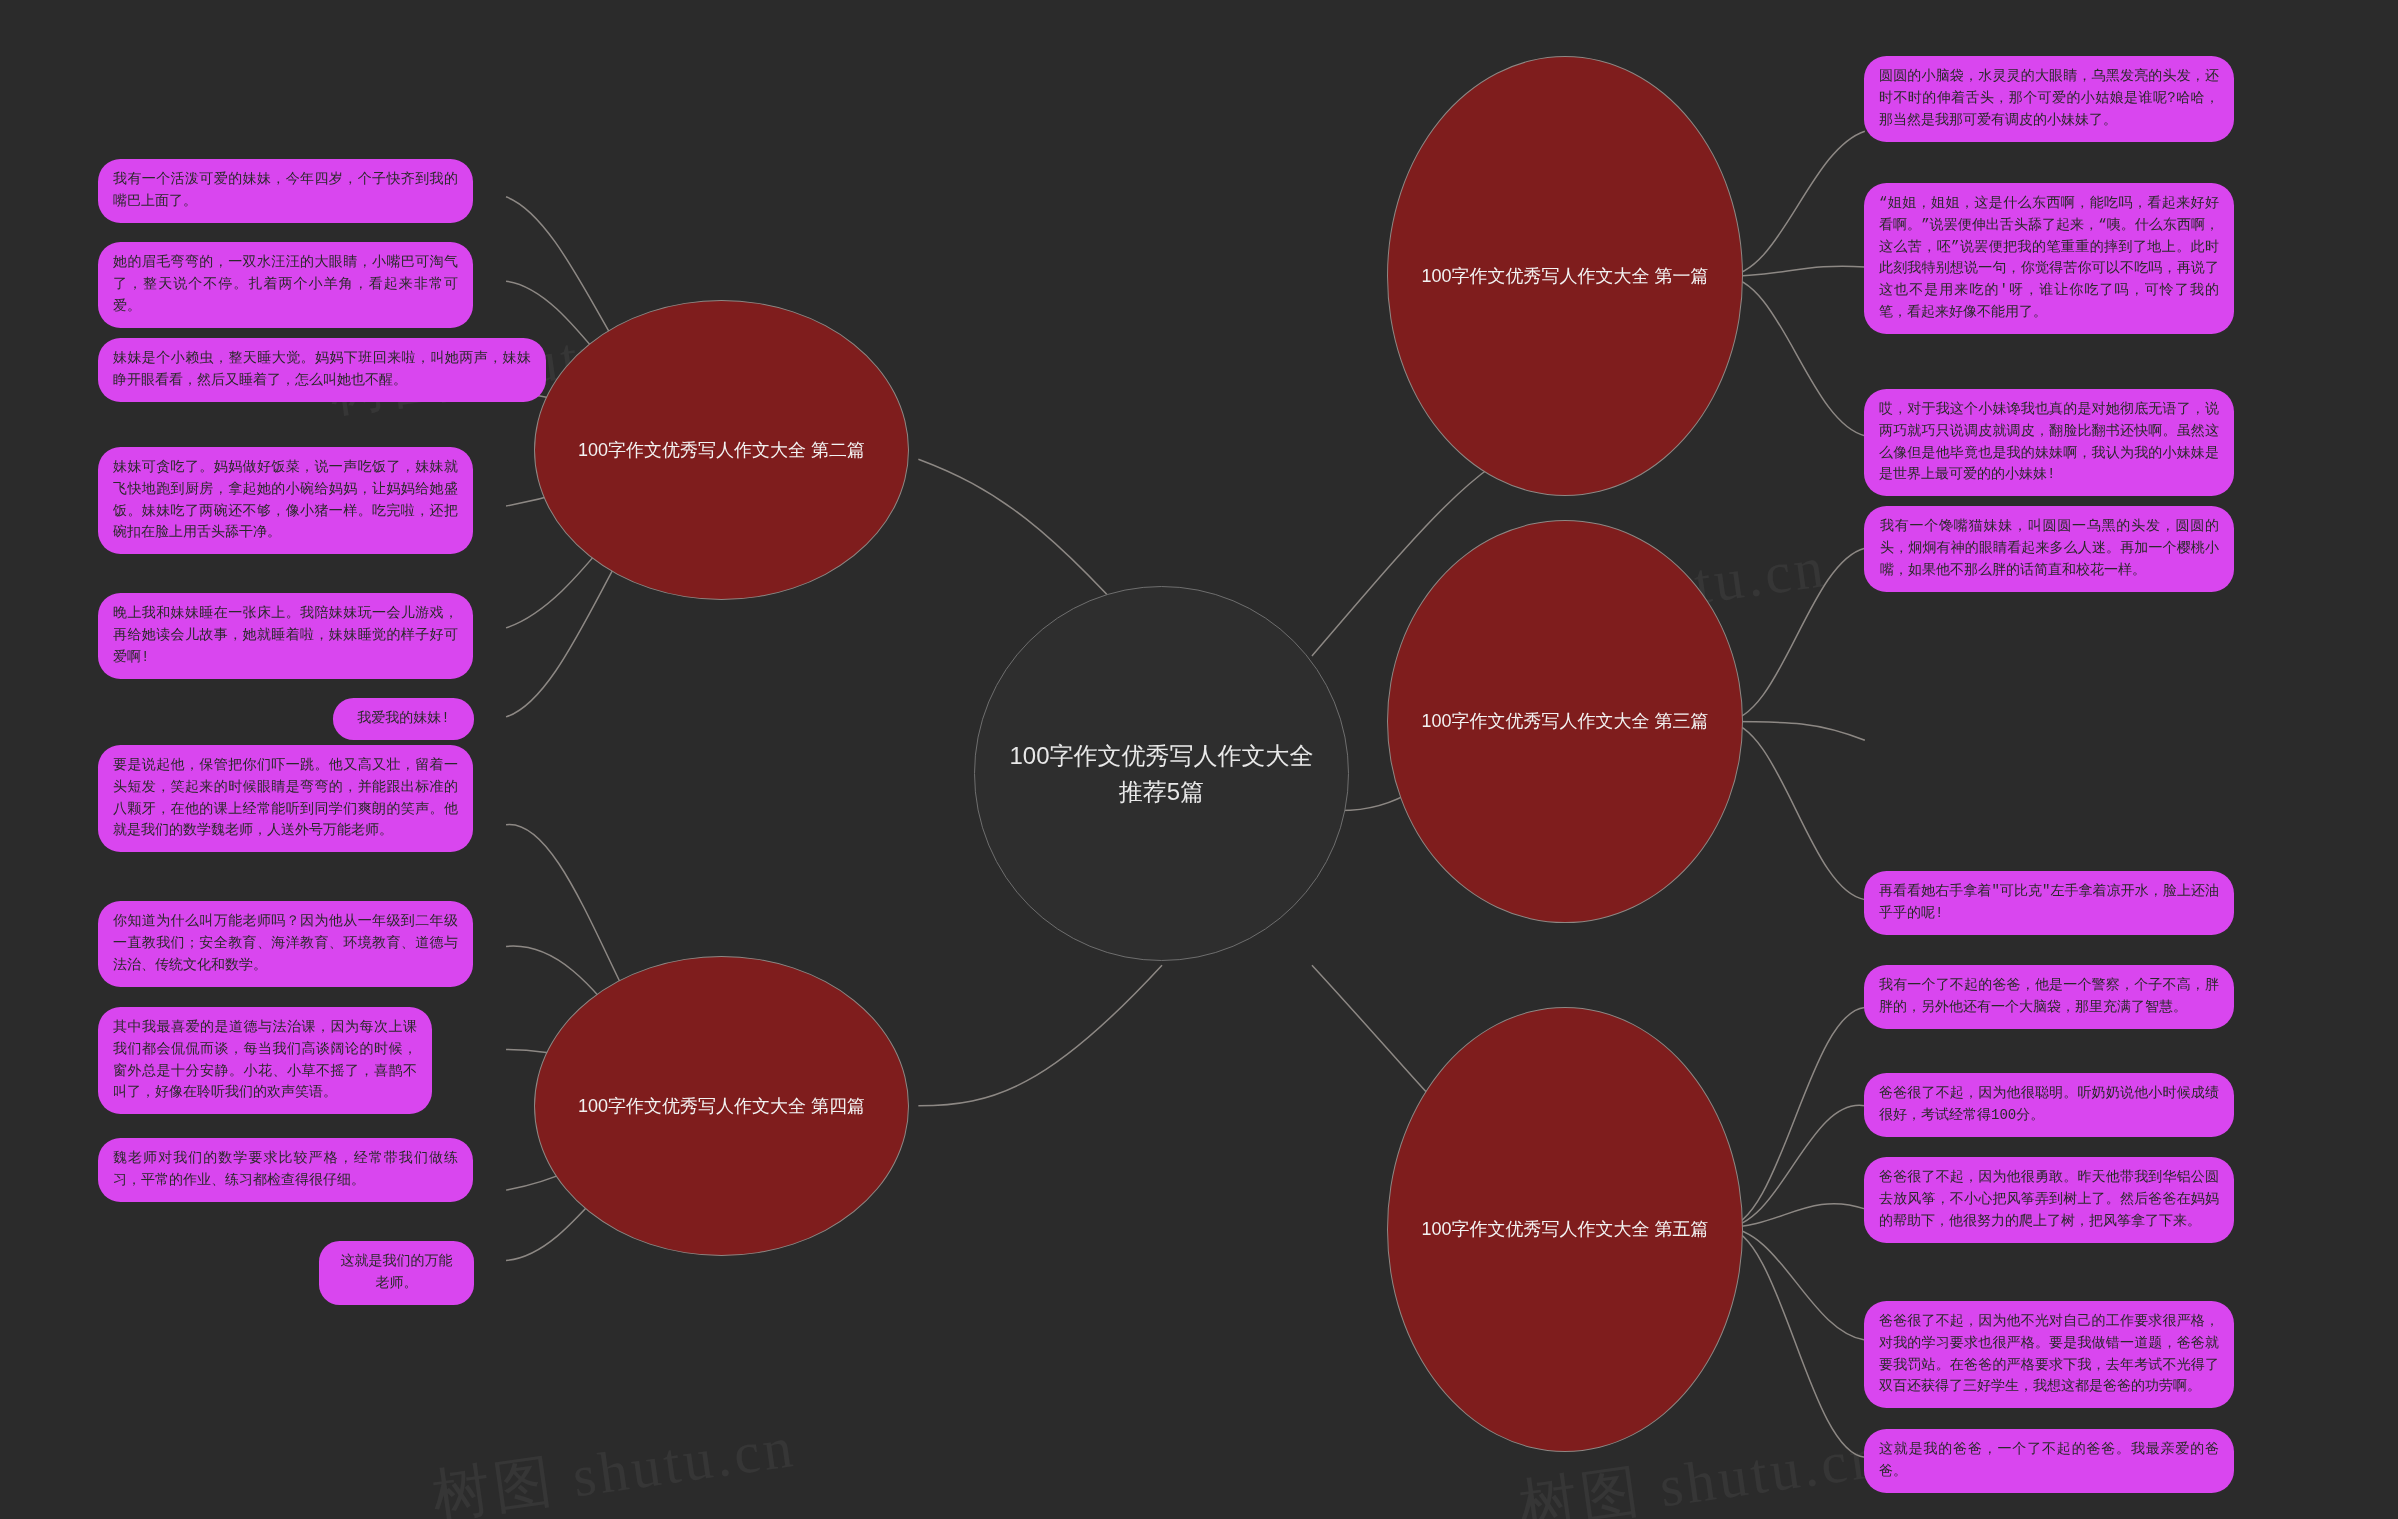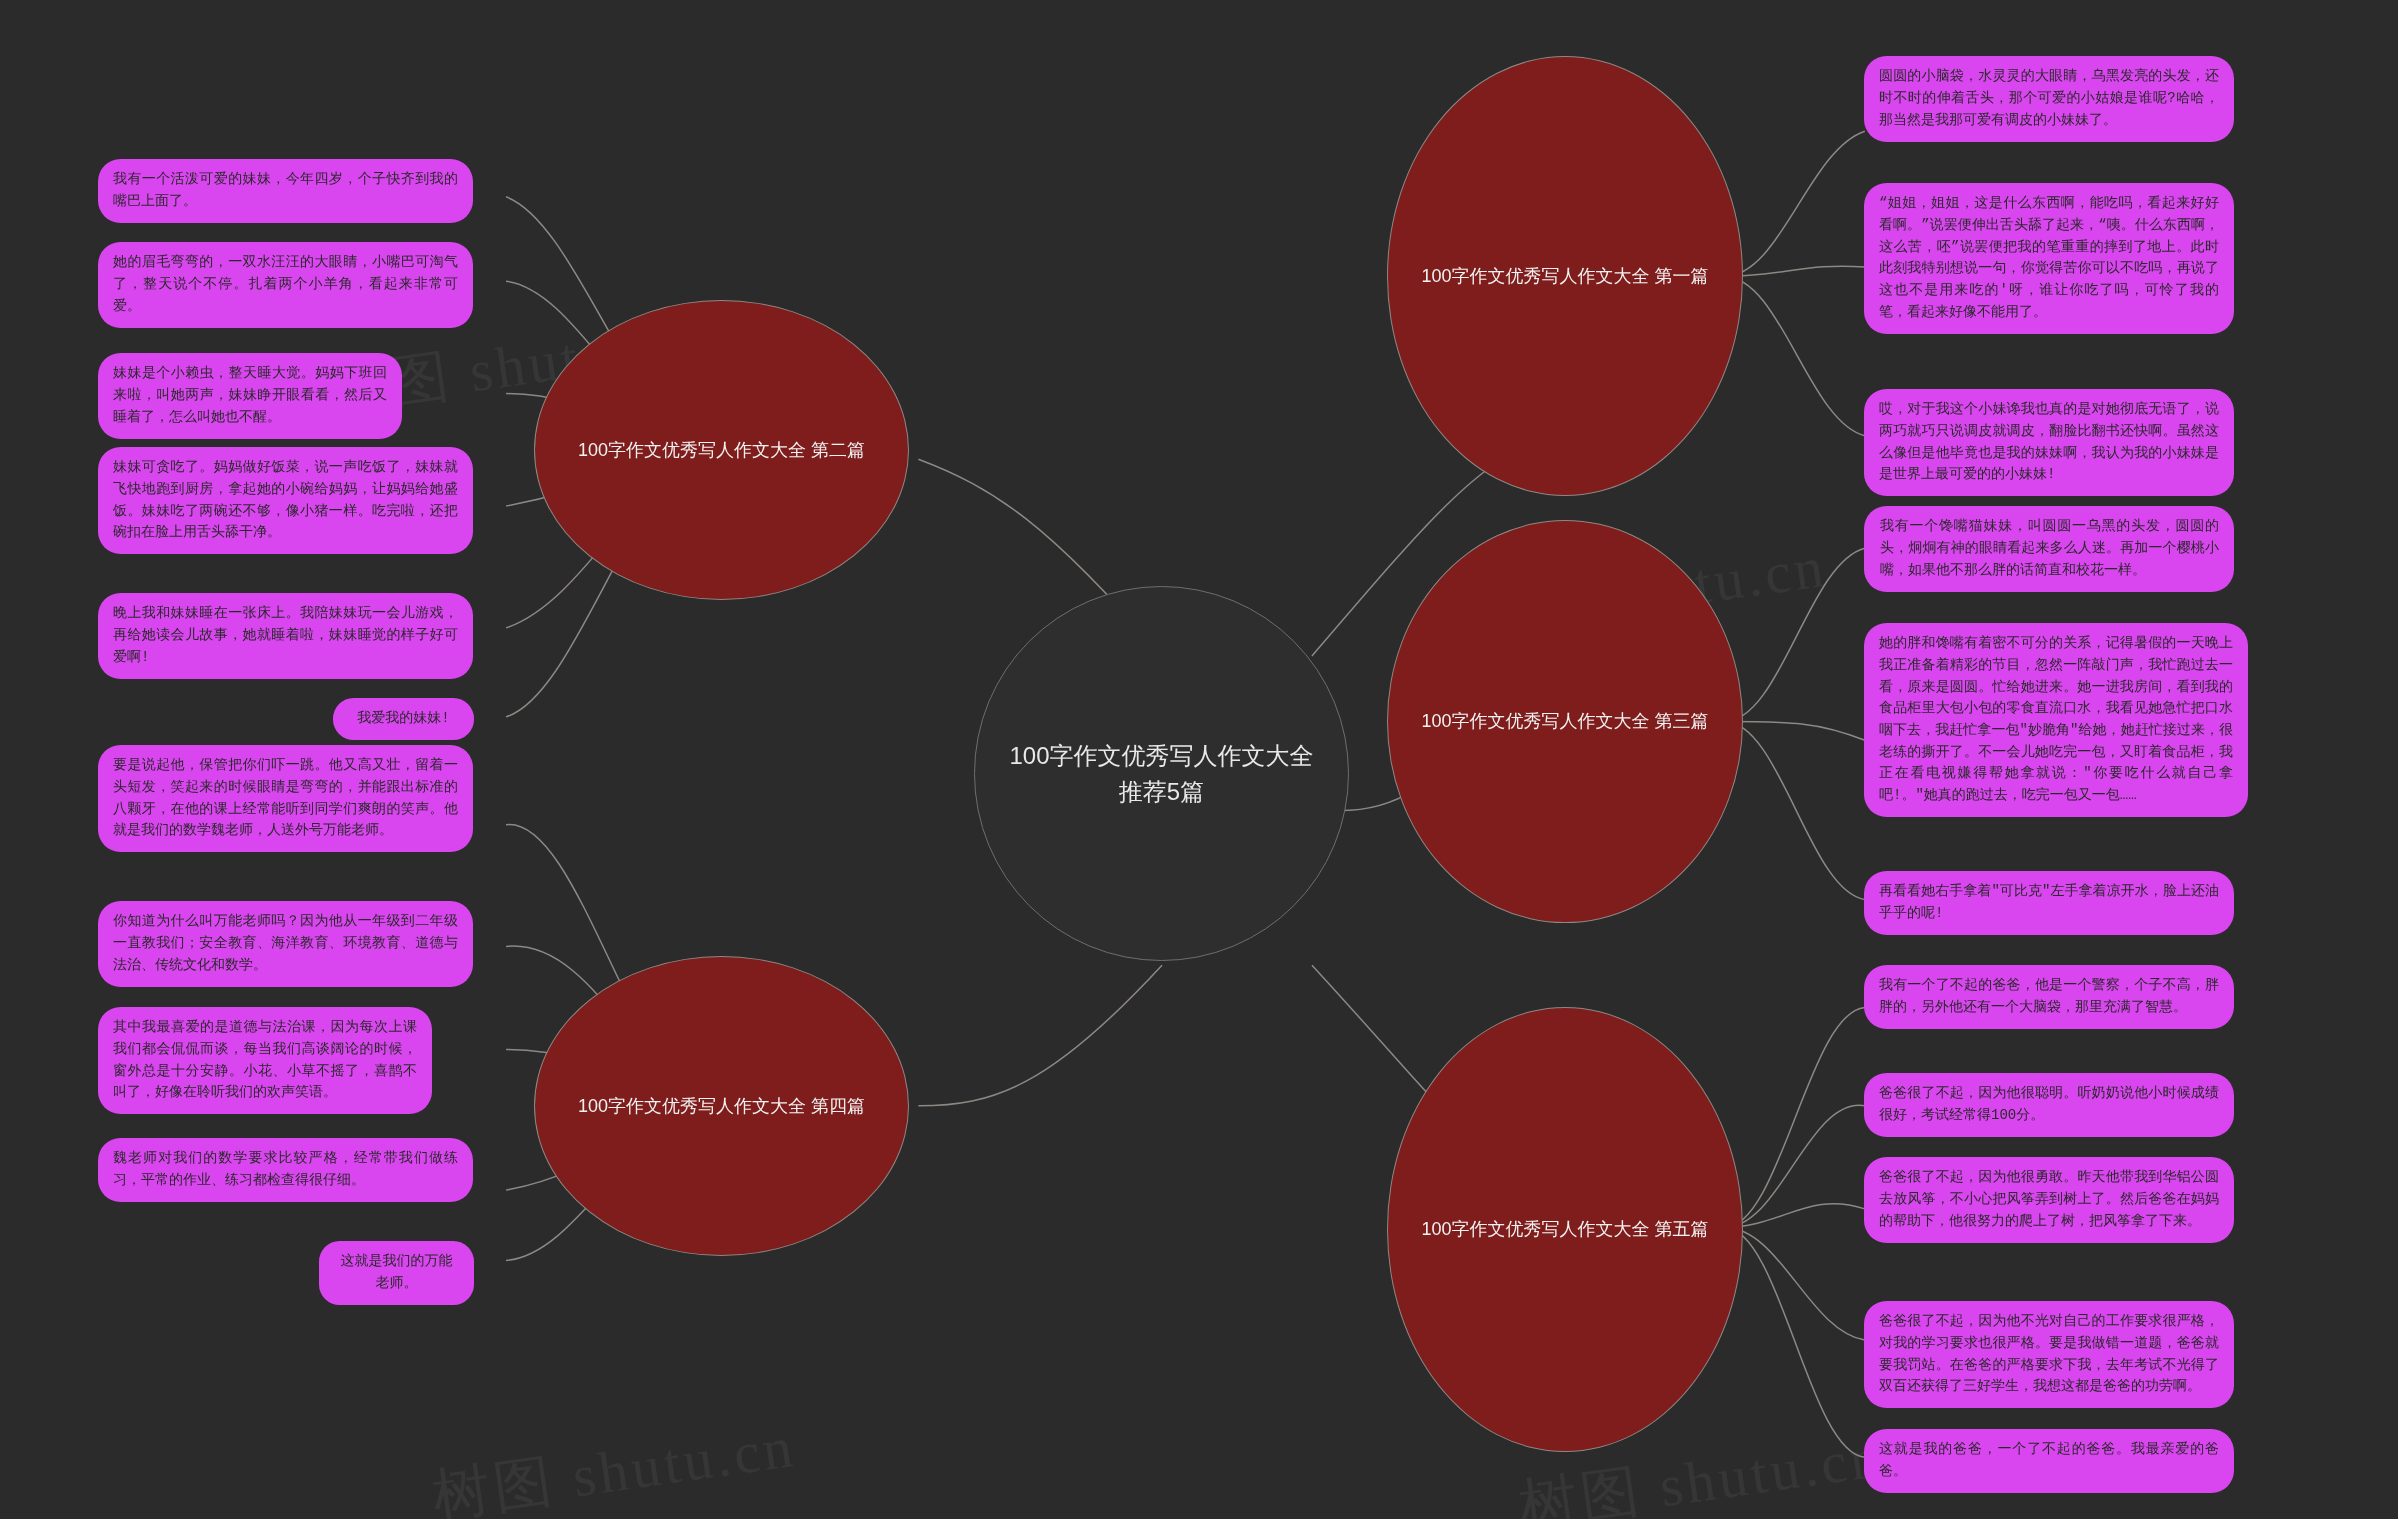--- a/index.html
+++ b/index.html
@@ -147,37 +147,36 @@
   <div class="node-branch" style="left:1387px; top:520px; width:356px; height:403px;">
     <span>100字作文优秀写人作文大全 第三篇</span>
   </div>
 
   <div class="node-branch" style="left:1387px; top:1007px; width:356px; height:445px;">
     <span>100字作文优秀写人作文大全 第五篇</span>
   </div>
 
   <div class="leaf" style="left:98px; top:159px; width:375px;">我有一个活泼可爱的妹妹，今年四岁，个子快齐到我的嘴巴上面了。</div>
   <div class="leaf" style="left:98px; top:242px; width:375px;">她的眉毛弯弯的，一双水汪汪的大眼睛，小嘴巴可淘气了，整天说个不停。扎着两个小羊角，看起来非常可爱。</div>
-  <div class="leaf" style="left:98px; top:353px; width:304px;">妹妹是个小赖虫，整天睡大觉。妈妈下班回来啦，叫她两声，妹妹睁开眼看看，然后又睡着了，怎么叫她也不醒。</div>
+  <div class="leaf" style="left:98px; top:338px; width:448px;">妹妹是个小赖虫，整天睡大觉。妈妈下班回来啦，叫她两声，妹妹睁开眼看看，然后又睡着了，怎么叫她也不醒。</div>
   <div class="leaf" style="left:98px; top:447px; width:375px;">妹妹可贪吃了。妈妈做好饭菜，说一声吃饭了，妹妹就飞快地跑到厨房，拿起她的小碗给妈妈，让妈妈给她盛饭。妹妹吃了两碗还不够，像小猪一样。吃完啦，还把碗扣在脸上用舌头舔干净。</div>
   <div class="leaf" style="left:98px; top:593px; width:375px;">晚上我和妹妹睡在一张床上。我陪妹妹玩一会儿游戏，再给她读会儿故事，她就睡着啦，妹妹睡觉的样子好可爱啊!</div>
   <div class="leaf short" style="left:333px; top:698px; width:141px;">我爱我的妹妹!</div>
 
   <div class="leaf" style="left:98px; top:745px; width:375px;">要是说起他，保管把你们吓一跳。他又高又壮，留着一头短发，笑起来的时候眼睛是弯弯的，并能跟出标准的八颗牙，在他的课上经常能听到同学们爽朗的笑声。他就是我们的数学魏老师，人送外号万能老师。</div>
   <div class="leaf" style="left:98px; top:901px; width:375px;">你知道为什么叫万能老师吗？因为他从一年级到二年级一直教我们；安全教育、海洋教育、环境教育、道德与法治、传统文化和数学。</div>
   <div class="leaf" style="left:98px; top:1007px; width:334px;">其中我最喜爱的是道德与法治课，因为每次上课我们都会侃侃而谈，每当我们高谈阔论的时候，窗外总是十分安静。小花、小草不摇了，喜鹊不叫了，好像在聆听我们的欢声笑语。</div>
   <div class="leaf" style="left:98px; top:1138px; width:375px;">魏老师对我们的数学要求比较严格，经常带我们做练习，平常的作业、练习都检查得很仔细。</div>
   <div class="leaf short" style="left:319px; top:1241px; width:155px;">这就是我们的万能老师。</div>
 
   <div class="leaf" style="left:1864px; top:56px; width:370px;">圆圆的小脑袋，水灵灵的大眼睛，乌黑发亮的头发，还时不时的伸着舌头，那个可爱的小姑娘是谁呢?哈哈，那当然是我那可爱有调皮的小妹妹了。</div>
   <div class="leaf" style="left:1864px; top:183px; width:370px;">“姐姐，姐姐，这是什么东西啊，能吃吗，看起来好好看啊。”说罢便伸出舌头舔了起来，“咦。什么东西啊，这么苦，呸”说罢便把我的笔重重的摔到了地上。此时此刻我特别想说一句，你觉得苦你可以不吃吗，再说了这也不是用来吃的'呀，谁让你吃了吗，可怜了我的笔，看起来好像不能用了。</div>
   <div class="leaf" style="left:1864px; top:389px; width:370px;">哎，对于我这个小妹谗我也真的是对她彻底无语了，说两巧就巧只说调皮就调皮，翻脸比翻书还快啊。虽然这么像但是他毕竟也是我的妹妹啊，我认为我的小妹妹是是世界上最可爱的的小妹妹!</div>
 
   <div class="leaf" style="left:1864px; top:506px; width:370px;padding-left:16px;">我有一个馋嘴猫妹妹，叫圆圆一乌黑的头发，圆圆的头，炯炯有神的眼睛看起来多么人迷。再加一个樱桃小嘴，如果他不那么胖的话简直和校花一样。</div>
-  <div class="leaf" style="left:1864px; top:623px; width:384px;">她的胖和馋嘴有着密不可分的关系，记得暑假的一天晚上我正准备着精彩的节目，忽然一阵敲门声，我忙跑过去一看，原来是圆圆。忙给她进来。她一进我房间，看到我的食品柜里大包小包的零食直流口水，我看见她急忙把口水咽下去，我赶忙拿一包"妙脆角"给她，她赶忙接过来，很老练的撕开了。不一会儿她吃完一包，又盯着食品柜，我正在看电视嫌得帮她拿就说："你要吃什么就自己拿吧!。"她真的跑过去，吃完一包又一包……</div>
   <div class="leaf" style="left:1864px; top:871px; width:370px;">再看看她右手拿着"可比克"左手拿着凉开水，脸上还油乎乎的呢!</div>
 
   <div class="leaf" style="left:1864px; top:965px; width:370px;">我有一个了不起的爸爸，他是一个警察，个子不高，胖胖的，另外他还有一个大脑袋，那里充满了智慧。</div>
   <div class="leaf" style="left:1864px; top:1073px; width:370px;">爸爸很了不起，因为他很聪明。听奶奶说他小时候成绩很好，考试经常得100分。</div>
   <div class="leaf" style="left:1864px; top:1157px; width:370px;">爸爸很了不起，因为他很勇敢。昨天他带我到华铝公圆去放风筝，不小心把风筝弄到树上了。然后爸爸在妈妈的帮助下，他很努力的爬上了树，把风筝拿了下来。</div>
   <div class="leaf" style="left:1864px; top:1279px; width:370px;margin-top:22px;">爸爸很了不起，因为他不光对自己的工作要求很严格，对我的学习要求也很严格。要是我做错一道题，爸爸就要我罚站。在爸爸的严格要求下我，去年考试不光得了双百还获得了三好学生，我想这都是爸爸的功劳啊。</div>
   <div class="leaf" style="left:1864px; top:1429px; width:370px;">这就是我的爸爸，一个了不起的爸爸。我最亲爱的爸爸。</div>
 
 </div>
 

